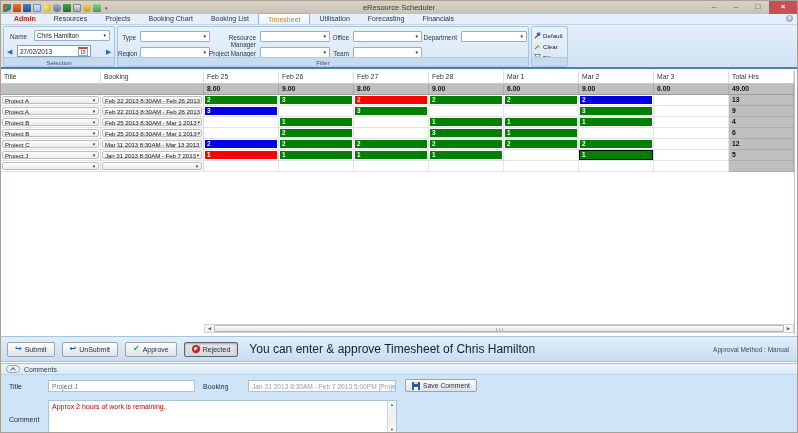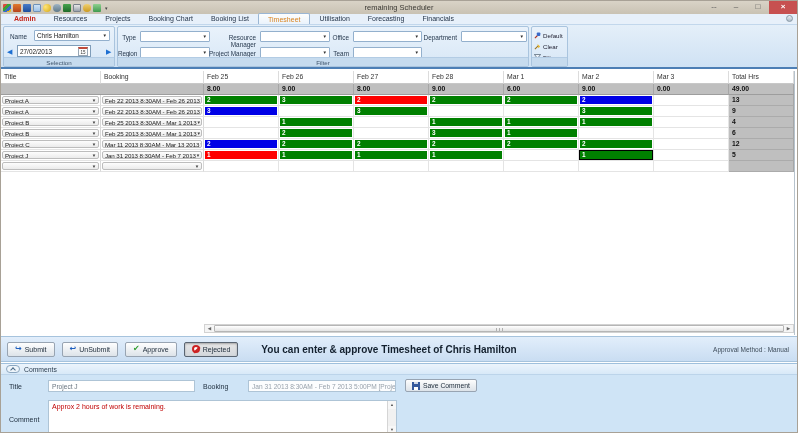--- a/index.html
+++ b/index.html
@@ -95,21 +95,21 @@
   .toolbar { position:absolute; top:335px; left:0; right:0; height:26px;
     background:linear-gradient(#e2eefb,#c9ddf2); border-top:1px solid #a6c3dd; border-bottom:1px solid #a6c3dd;
     display:flex; align-items:center; padding:0 8px 0 6px; }
   .tbtn { height:15px; display:flex; align-items:center; gap:3px; padding:0 7px; margin-right:7px;
     background:linear-gradient(#fefefe,#dde3e9); border:1px solid #98a4b2; border-radius:2px; font-size:7px; color:#1c2a38; }
   .tbtn .bico { font-size:8px; line-height:8px; color:#1d5fbf; font-weight:bold; }
   .tbtn .bico.ok { color:#2f9e2f; }
   .noentry { width:8px; height:8px; border:2px solid #cc2222; border-radius:50%; position:relative; background:#fff; }
   .noentry::after { content:""; position:absolute; left:-1px; top:2px; width:8px; height:2px; background:#cc2222; transform:rotate(-45deg); }
   .tbtn.pressed { border-color:#5a6572; background:linear-gradient(#e6e6e6,#d3d7dc); box-shadow:inset 0 1px 2px rgba(0,0,0,.28); }
-  .toolmsg { margin-left:16px; font-size:10px; font-weight:bold; color:#13202e; }
+  .toolmsg { margin-left:4px; font-size:12px; font-weight:normal; color:#13202e; }
   .approval { margin-left:auto; font-size:6.5px; color:#3e4c5a; }
 
   
   .comments { position:absolute; top:362px; left:0; right:0; bottom:0; background:#cfe4f6; border-top:1px solid #9fc0dd; }
   .cheader { height:11px; background:linear-gradient(#ecf4fc,#d8e9f8); border-bottom:1px solid #bcd4ea;
     display:flex; align-items:center; gap:4px; padding-left:5px; }
   .expander { width:14px; height:8px; border:1px solid #8aa6c0; border-radius:5px; background:#eef5fb;
     display:flex; align-items:center; justify-content:center; }
   .chev { width:4px; height:4px; border-left:1px solid #4a6a88; border-top:1px solid #4a6a88; transform:rotate(45deg); margin-top:2px; }
   .cheader .ctext { font-size:6.8px; color:#2c3e50; }
@@ -140,21 +140,21 @@
       <span class="qi qi3"></span>
       <span class="qi qi4"></span>
       <span class="qi qi5"></span>
       <span class="qi qi6"></span>
       <span class="qi qi7"></span>
       <span class="qi qi8"></span>
       <span class="qi qi9"></span>
       <span class="qi qi10"></span>
       <span class="qcaret">▾</span>
     </div>
-    <div class="title">remaining Scheduler</div>
+    <div class="title">eResource Scheduler</div>
     <div class="winctl">
       <span class="wc">--</span>
       <span class="wc">–</span>
       <span class="wc">□</span>
       <span class="wc close">×</span>
     </div>
   </div>
 
   <div class="tabrow">
     <div class="tab admin">Admin</div>

